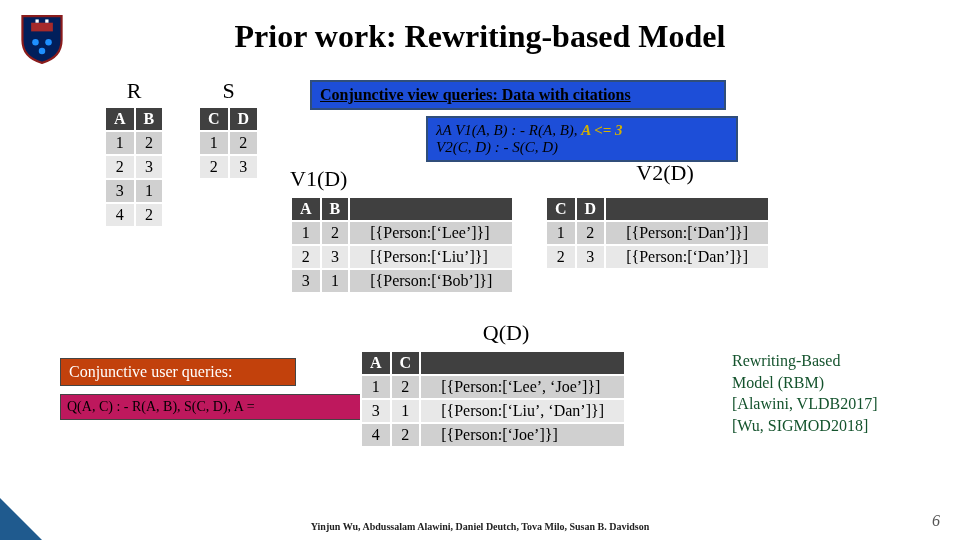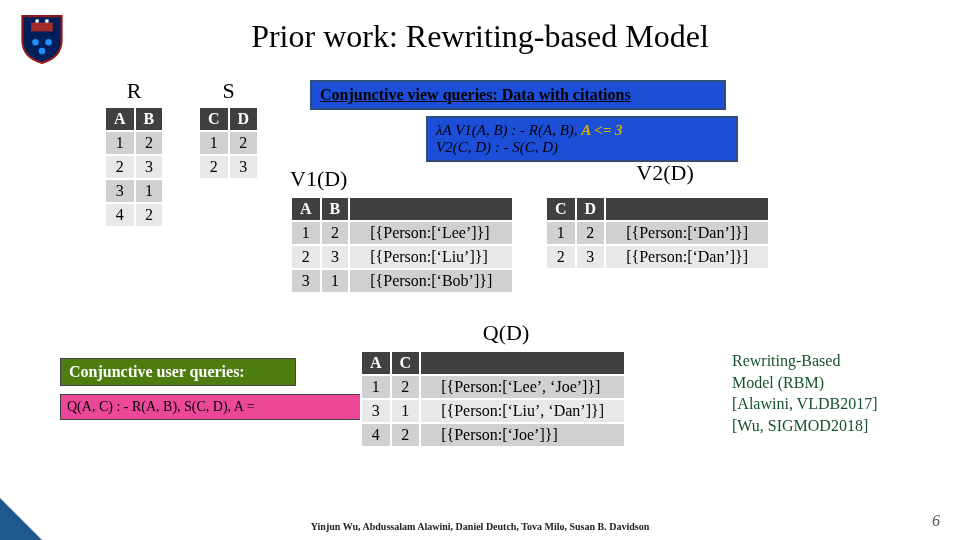--- a/index.html
+++ b/index.html
@@ -9,21 +9,21 @@
     font-family: "Times New Roman", serif;
     background: #fff;
     position: relative;
     overflow: hidden;
   }
   .title {
     text-align: center;
     font-size: 32px;
     color: #000;
     margin-top: 18px;
-    font-weight: normal;
+    font-weight: bold;
   }
   .logo {
     position: absolute;
     top: 14px;
     left: 20px;
     width: 44px;
     height: 50px;
   }
   .tri-accent {
     position: absolute;
@@ -82,33 +82,33 @@
     border: 2px solid #304e7a;
     background: #1d4ed8;
     padding: 4px 8px;
     font-size: 16px;
   }
   .box.heading { font-weight: bold; text-decoration: underline; color: #000; width: 416px; }
   .box.formula { font-size: 15px; width: 312px; }
   .yellow { color: #d4b100; font-weight: bold; }
 
   .user-head {
-    background: #4d7c0f;
+    background: #c2410c;
     color: #fff;
-    font-weight: bold;
+    font-weight: normal;
     font-size: 16px;
     padding: 4px 8px;
     border: 1px solid #444;
     width: 236px;
   }
   .user-body {
     border: 1px solid #444;
     padding: 4px 6px;
     font-size: 14px;
-    background: #ec4899;
+    background: #be185d;
     width: 340px;
   }
 
   .refs {
     font-size: 16px;
     color: #14532d;
     line-height: 1.35;
   }
 </style>
 </head>

